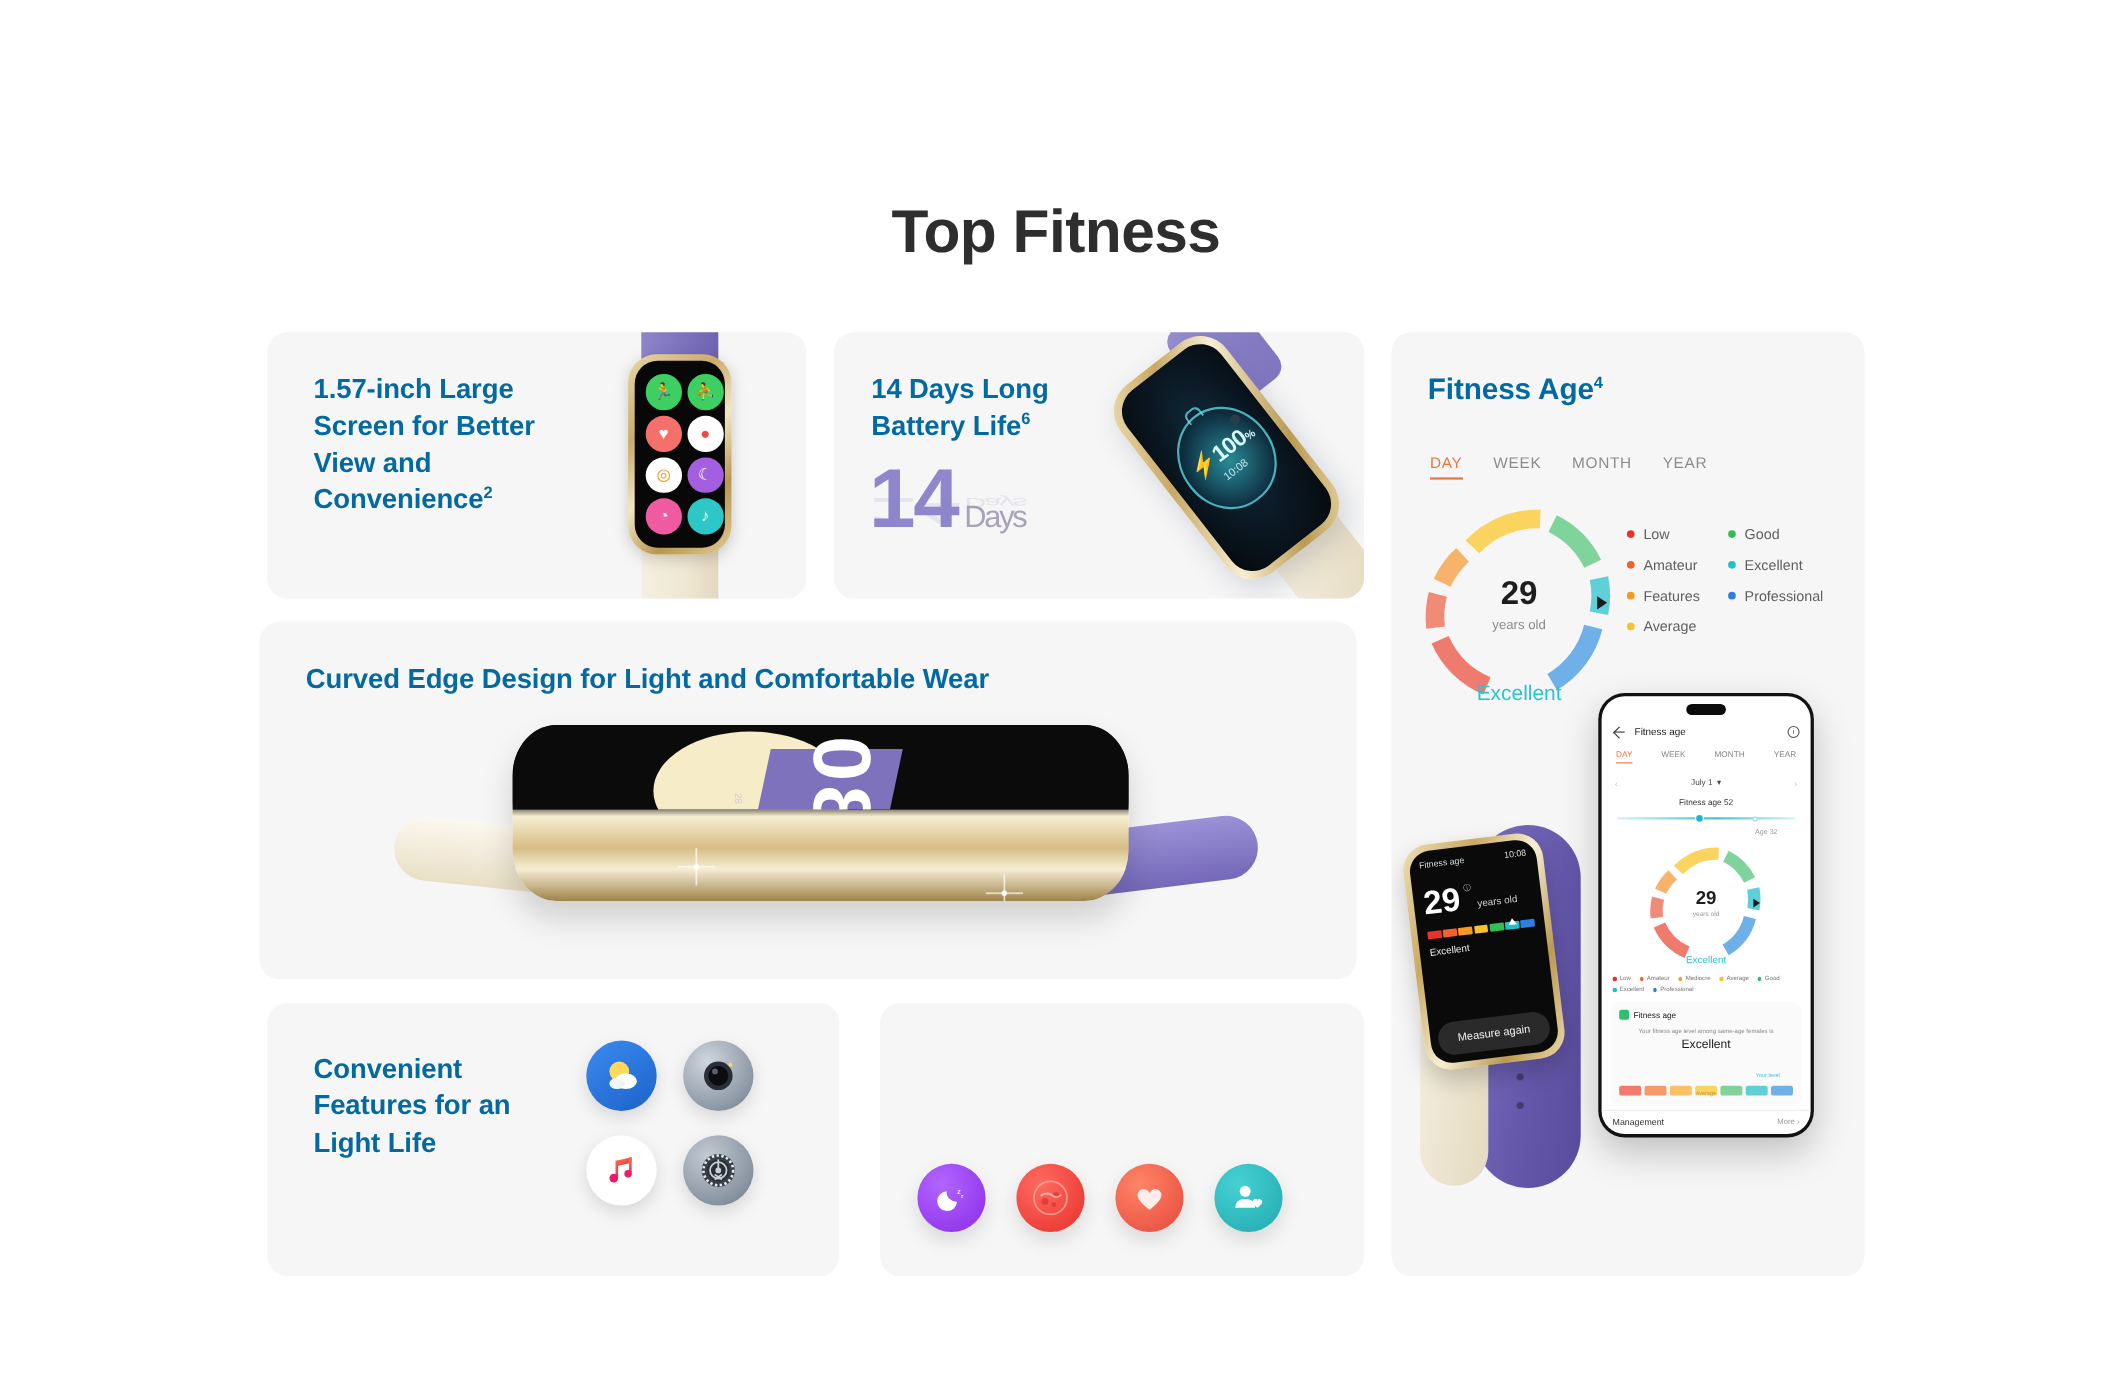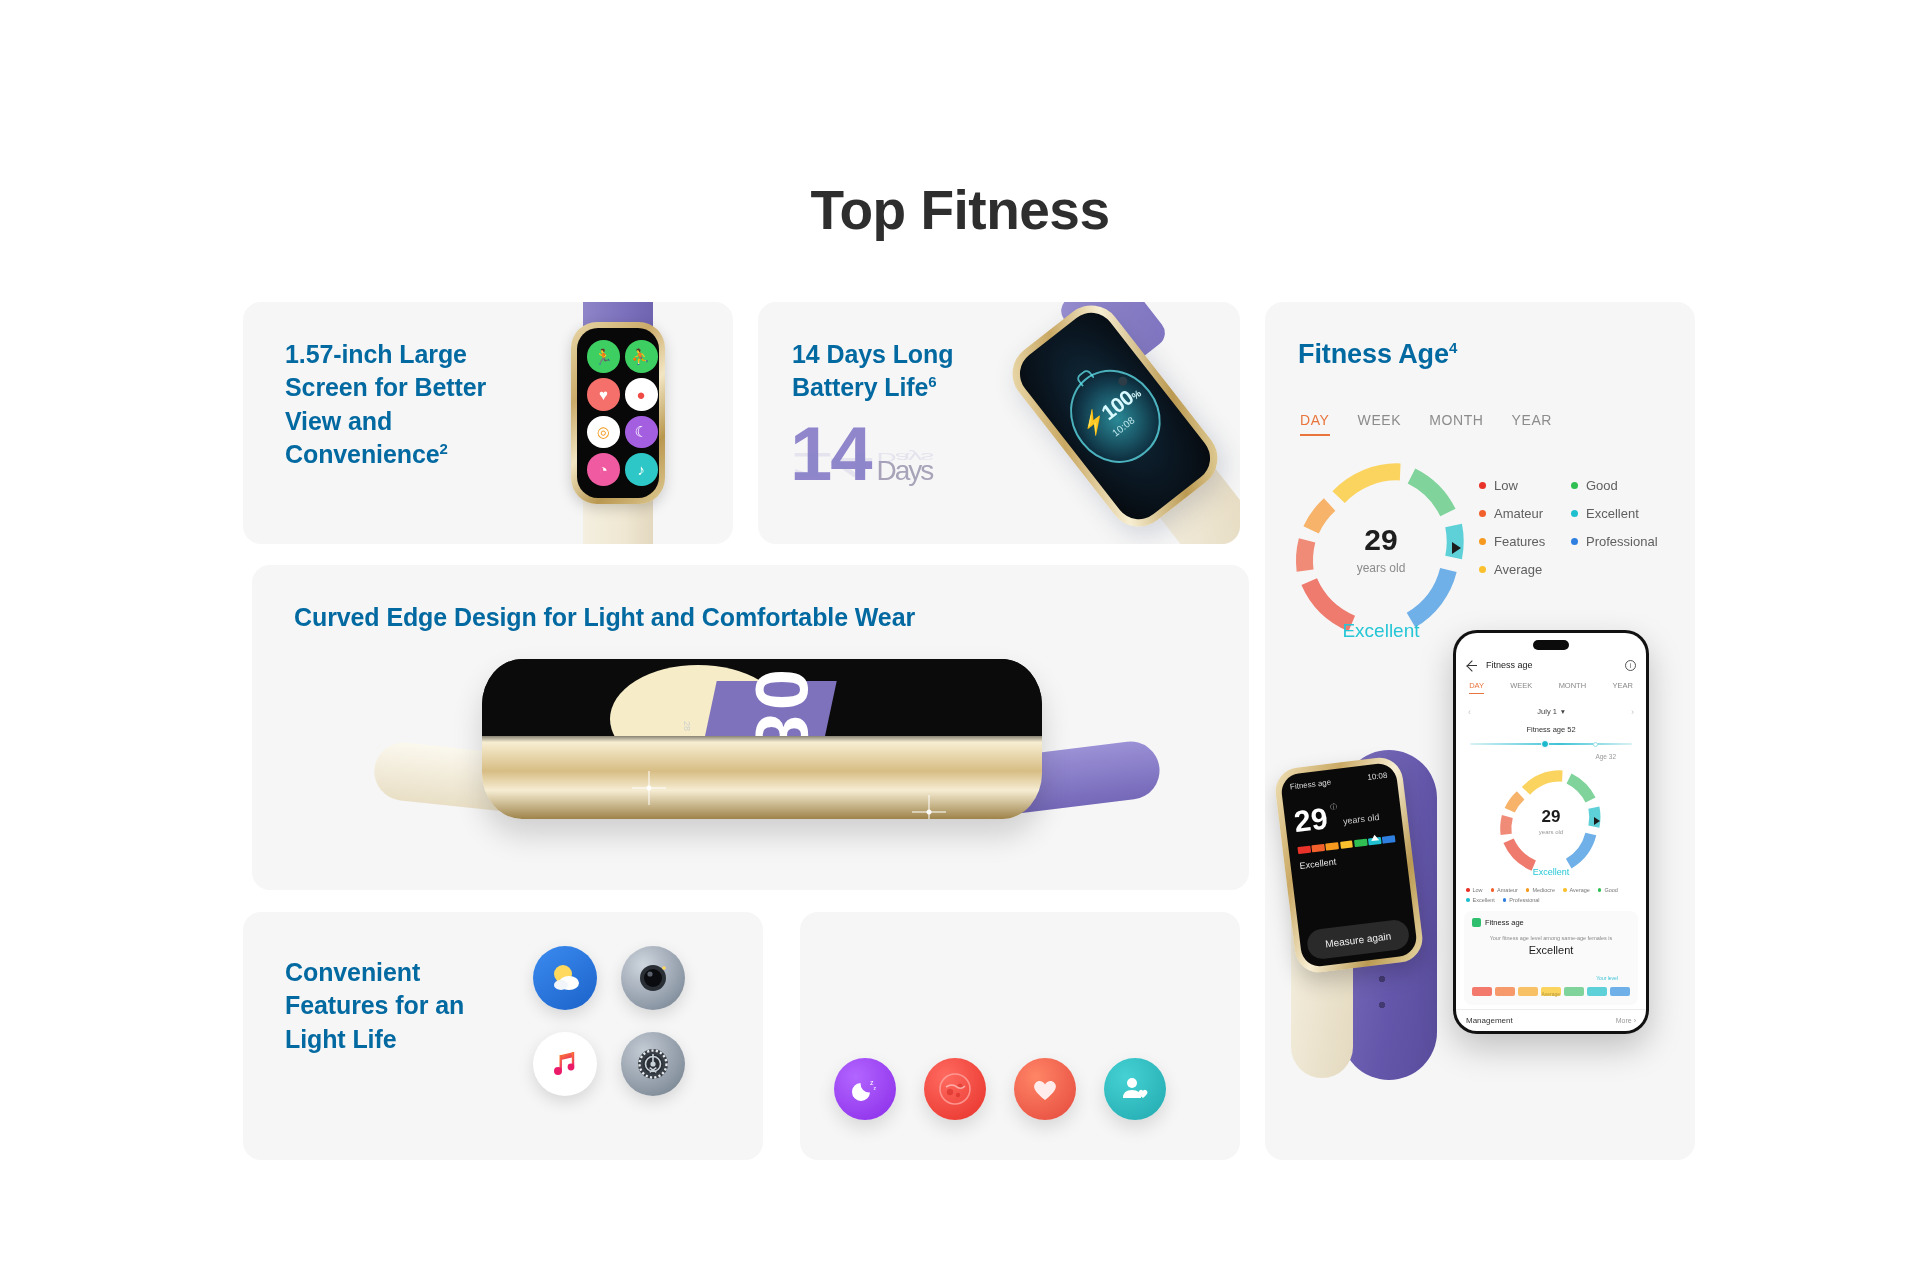--- a/index.html
+++ b/index.html
@@ -120,21 +120,21 @@
   }
   .batt-orb .pct { font-size: 21px; font-weight: 700; letter-spacing: -.5px; }
   .batt-orb .pct small { font-size: 10px; }
   .batt-orb .clk { font-size: 10px; opacity: .85; margin-top: 3px; }
   .watch2 .sensor {
     position: absolute; right: 22px; top: 74px; width: 9px; height: 9px;
     border-radius: 50%; background: #2c3d48;
   }
 
   
-  #card-curved { left: 252px; top: 565px; width: 997px; height: 325px; }
+  #card-curved { left: 236px; top: 565px; width: 997px; height: 325px; }
   #card-curved .card-title { left: 42px; top: 36px; }
   .curved-art { position: absolute; left: 130px; top: 76px; width: 760px; height: 240px; }
   .curved-art .band-l, .curved-art .band-r {
     position: absolute; top: 108px; width: 180px; height: 58px; border-radius: 40px;
   }
   .curved-art .band-l { left: -8px; background: linear-gradient(180deg,#fbf8ee,#e9dfc6); transform: rotate(6deg); }
   .curved-art .band-r { right: -18px; background: linear-gradient(180deg,#9b91d6,#7468b8); transform: rotate(-7deg); }
   .curved-body {
     position: absolute; left: 100px; top: 18px; width: 560px; height: 160px;
     border-radius: 40px / 46px;

